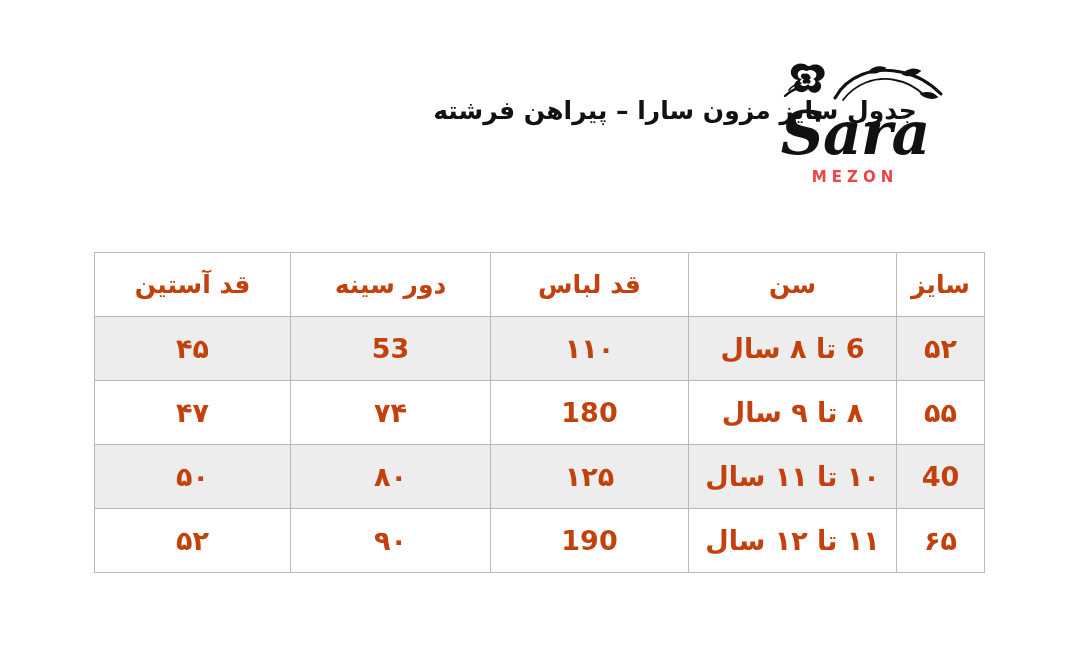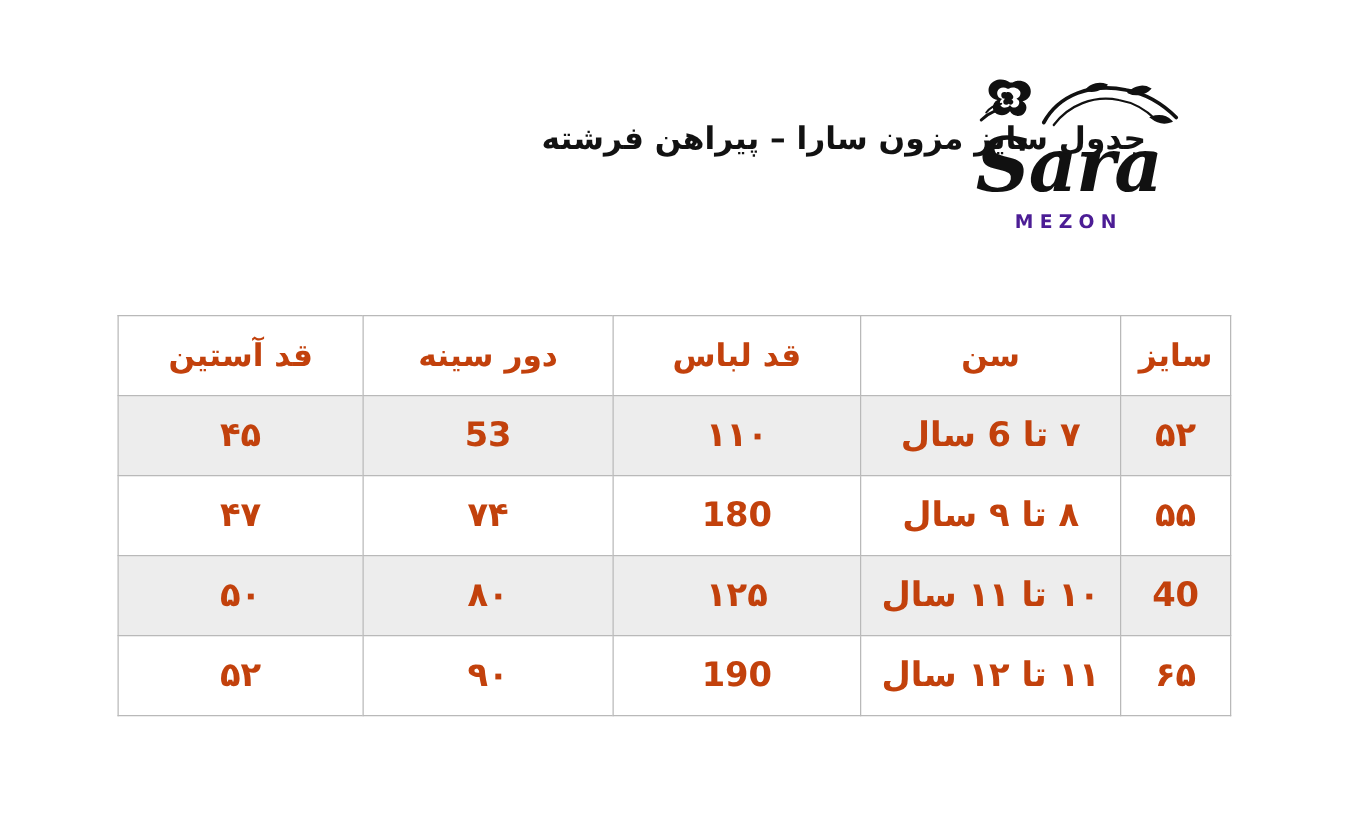--- a/index.html
+++ b/index.html
@@ -61,21 +61,21 @@
     line-height: 66px;
     color: #111111;
     letter-spacing: -1px;
     margin-top: 18px;
   }
   .logo-sub {
     font-family: "DejaVu Sans", "Liberation Sans", sans-serif;
     font-weight: bold;
     font-size: 15px;
     letter-spacing: 5px;
-    color: #4c1d95;
+    color: #ef4444;
     margin-top: -4px;
   }
   .logo-rose {
     position: absolute;
     top: 0;
     left: 28px;
     width: 56px;
     height: 40px;
   }
   .logo-swirl {
@@ -197,21 +197,21 @@
           <th>سایز</th>
           <th>سن</th>
           <th>قد لباس</th>
           <th>دور سینه</th>
           <th>قد آستین</th>
         </tr>
       </thead>
       <tbody>
         <tr>
           <td>۵۲</td>
-          <td>۷ تا 6 سال</td>
+          <td>6 تا ۸ سال</td>
           <td>۱۱۰</td>
           <td>53</td>
           <td>۴۵</td>
         </tr>
         <tr>
           <td>۵۵</td>
           <td>۸ تا ۹ سال</td>
           <td>180</td>
           <td>۷۴</td>
           <td>۴۷</td>

